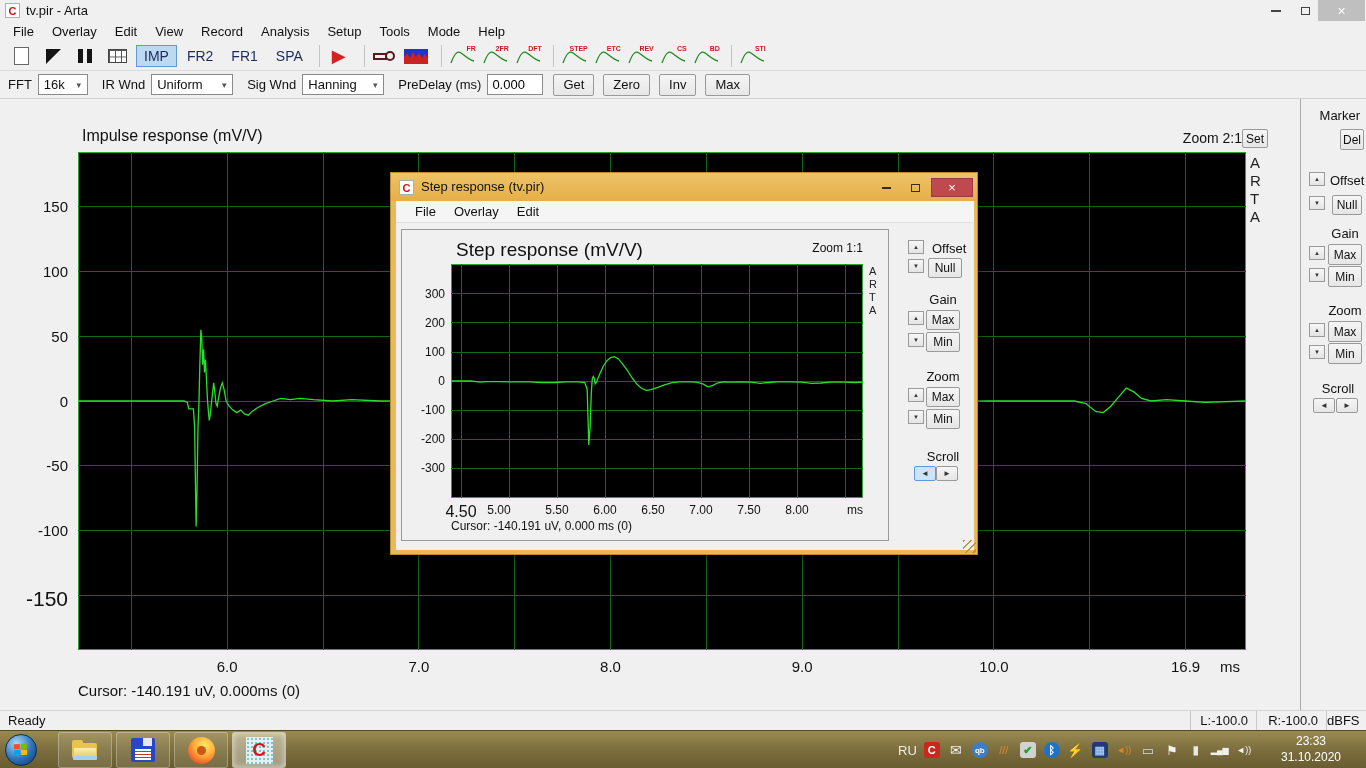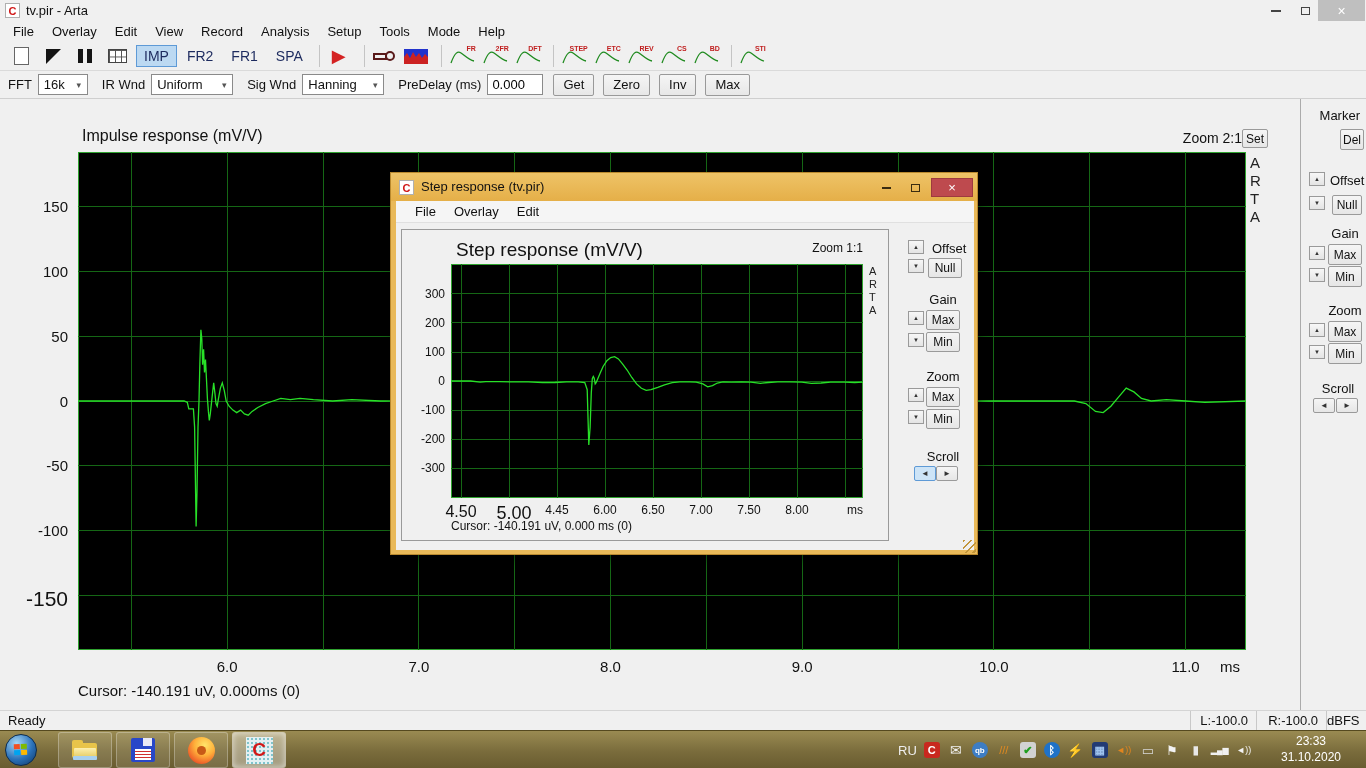--- a/index.html
+++ b/index.html
@@ -300,21 +300,21 @@
     <div class="brand-ch">T</div>
     <div class="brand-ch">A</div>
   </div>
 <div class="abs" id="main-cursor">Cursor: -140.191 uV, 0.000ms (0)</div>
 <div class="abs" id="main-ticks" style="left:0;top:0;width:1366px;height:768px;pointer-events:none">
     <span class="tk tk-x" style="left: 202.139px; top: 658px; width: 50px; font-size: 15px;">6.0</span>
     <span class="tk tk-x" style="left: 393.834px; top: 658px; width: 50px; font-size: 15px;">7.0</span>
     <span class="tk tk-x" style="left: 585.53px; top: 658px; width: 50px; font-size: 15px;">8.0</span>
     <span class="tk tk-x" style="left: 777.225px; top: 658px; width: 50px; font-size: 15px;">9.0</span>
     <span class="tk tk-x" style="left: 968.921px; top: 658px; width: 50px; font-size: 15px;">10.0</span>
-    <span class="tk tk-x" style="left: 1160.62px; top: 658px; width: 50px; font-size: 15px;">11.0</span>
+    <span class="tk tk-x" style="left: 1160.62px; top: 658px; width: 50px; font-size: 15px;">16.9</span>
     <span class="tk tk-x" style="left: 1210px; top: 658px; width: 40px; font-size: 15px;">ms</span>
     <span class="tk tk-y" style="left: 18px; top: 198.373px; width: 50px; font-size: 15px;">150</span>
     <span class="tk tk-y" style="left: 18px; top: 263.082px; width: 50px; font-size: 15px;">100</span>
     <span class="tk tk-y" style="left: 18px; top: 327.791px; width: 50px; font-size: 15px;">50</span>
     <span class="tk tk-y" style="left: 18px; top: 392.5px; width: 50px; font-size: 15px;">0</span>
     <span class="tk tk-y" style="left: 18px; top: 457.209px; width: 50px; font-size: 15px;">-50</span>
     <span class="tk tk-y" style="left: 18px; top: 521.918px; width: 50px; font-size: 15px;">-100</span>
     <span class="tk tk-y" style="left: 18px; top: 586.627px; width: 50px; font-size: 21px;">-150</span>
   </div>
 
@@ -385,22 +385,22 @@
     </svg>
   <div class="brand" id="dlg-brand">
       <div class="brand-ch">A</div>
       <div class="brand-ch">R</div>
       <div class="brand-ch">T</div>
       <div class="brand-ch">A</div>
     </div>
   <div id="dlg-cursor">Cursor: -140.191 uV,   0.000 ms  (0)</div>
   <div id="dlg-ticks" style="position:absolute;left:0;top:0;width:588px;height:383px;pointer-events:none">
       <span class="tk tk-x" style="left: 44.9832px; top: 330px; width: 50px; font-size: 16px;">4.50</span>
-      <span class="tk tk-x" style="left: 98px; top: 330px; width: 50px; font-size: 18px;">5.00</span>
-      <span class="tk tk-x" style="left: 140.976px; top: 330px; width: 50px; font-size: 12px;">4.45</span>
+      <span class="tk tk-x" style="left: 83px; top: 330px; width: 50px; font-size: 12px;">5.00</span>
+      <span class="tk tk-x" style="left: 140.976px; top: 330px; width: 50px; font-size: 12px;">5.50</span>
       <span class="tk tk-x" style="left: 188.972px; top: 330px; width: 50px; font-size: 12px;">6.00</span>
       <span class="tk tk-x" style="left: 236.968px; top: 330px; width: 50px; font-size: 12px;">6.50</span>
       <span class="tk tk-x" style="left: 284.965px; top: 330px; width: 50px; font-size: 12px;">7.00</span>
       <span class="tk tk-x" style="left: 332.961px; top: 330px; width: 50px; font-size: 12px;">7.50</span>
       <span class="tk tk-x" style="left: 380.957px; top: 330px; width: 50px; font-size: 12px;">8.00</span>
       <span class="tk tk-x" style="left: 444px; top: 330px; width: 40px; font-size: 12px;">ms</span>
       <span class="tk tk-y" style="left: 4px; top: 113.903px; width: 50px; font-size: 12px;">300</span>
       <span class="tk tk-y" style="left: 4px; top: 142.935px; width: 50px; font-size: 12px;">200</span>
       <span class="tk tk-y" style="left: 4px; top: 171.968px; width: 50px; font-size: 12px;">100</span>
       <span class="tk tk-y" style="left: 4px; top: 201px; width: 50px; font-size: 12px;">0</span>

